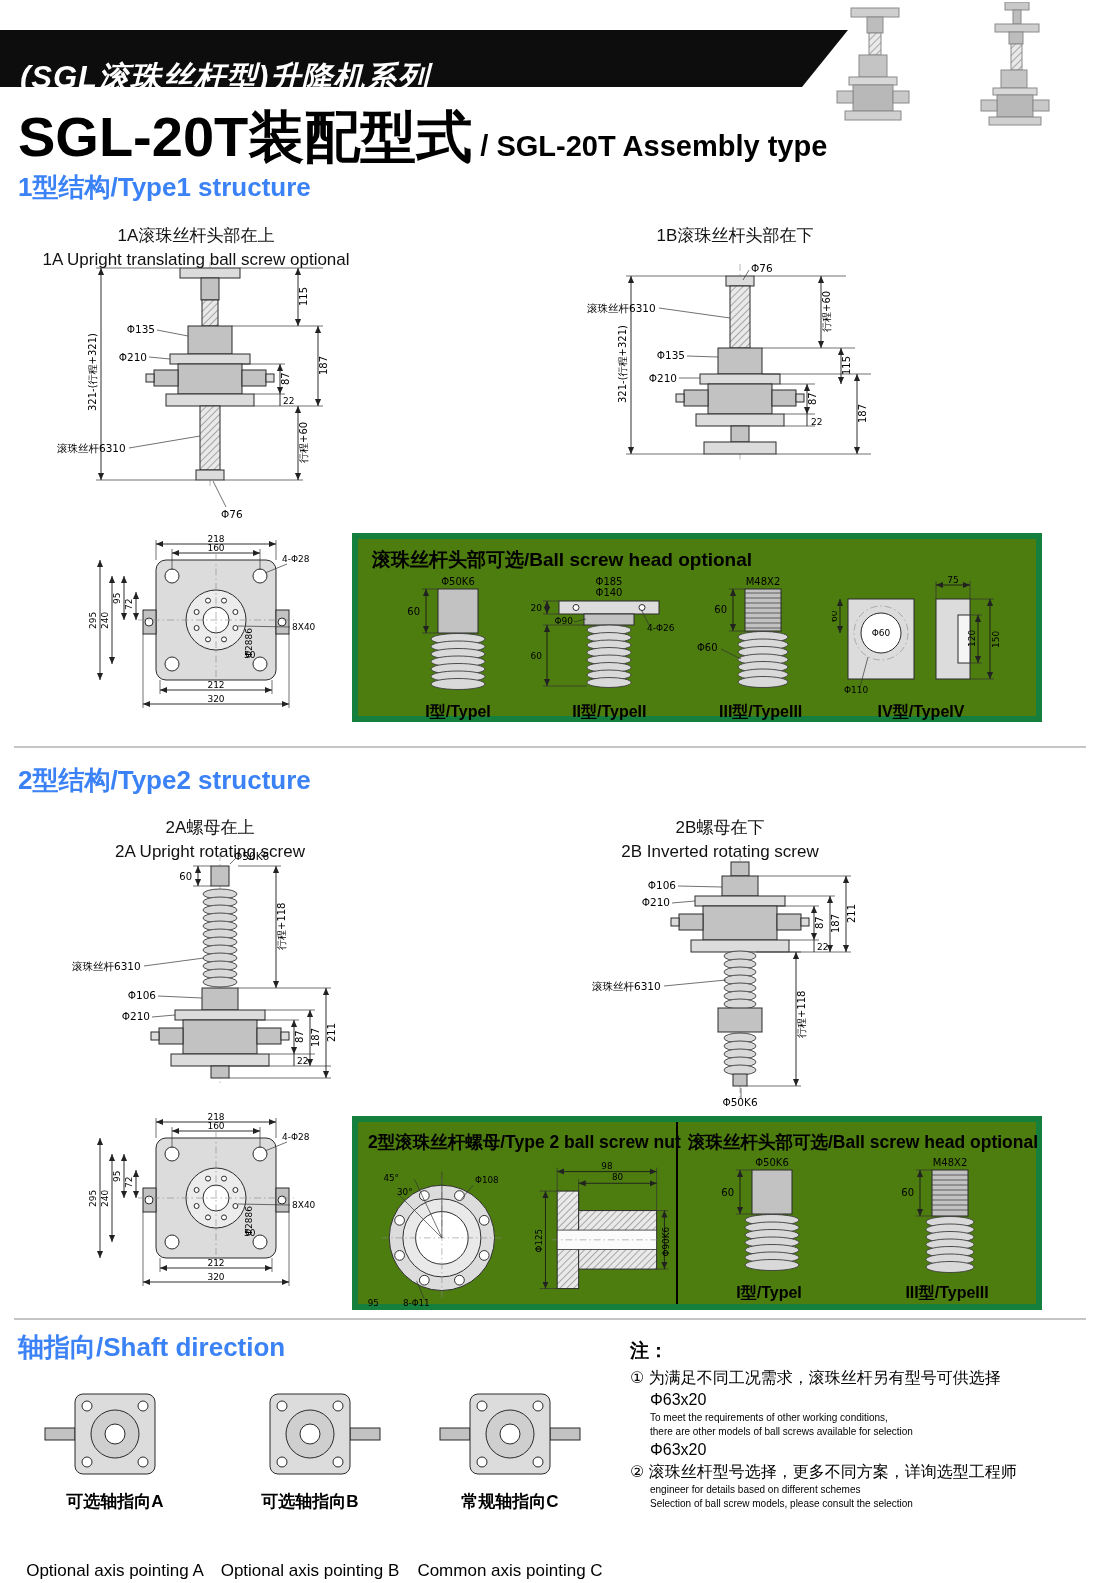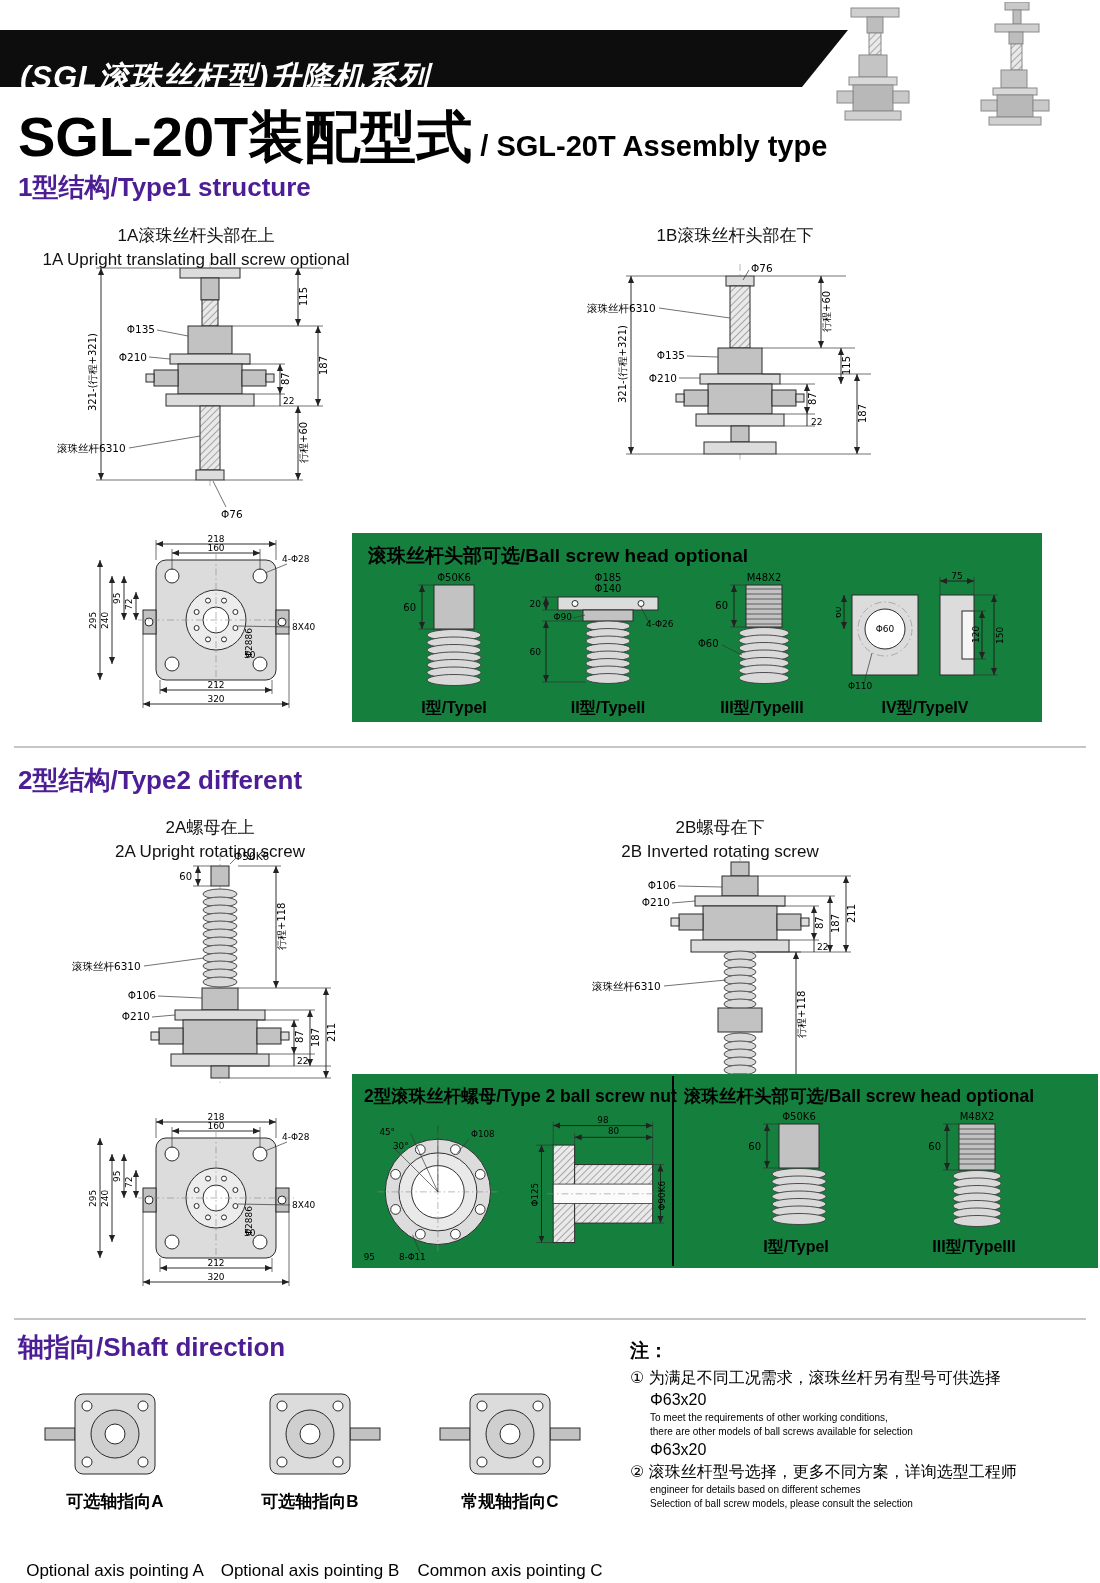--- a/index.html
+++ b/index.html
@@ -10,27 +10,27 @@
             clip-path:polygon(0 0,100% 0,calc(100% - 46px) 100%,0 100%);
             color:#fff; display:flex; align-items:center; padding-left:20px; }
   .banner span { font-size:31px; font-weight:bold; font-style:italic; letter-spacing:1px;margin-top:38px; }
 
   .product-art { position:absolute; left:815px; top:2px; }
 
   .title-row { position:absolute; left:18px; top:100px; white-space:nowrap; }
   .title-zh { font-size:56px; font-weight:bold; color:#000; }
   .title-en { font-size:29px; font-weight:bold; color:#000; margin-left:8px; }
 
-  .sec-heading { position:absolute; font-size:26px; font-weight:bold; color:#4c1d95; white-space:nowrap; }
+  .sec-heading { position:absolute; font-size:26px; font-weight:bold; color:#3b82f6; white-space:nowrap; }
 
   .fig-title { position:absolute; text-align:center; font-size:17px; color:#111; line-height:1.4; white-space:nowrap; }
 
   .drawing { position:absolute; }
 
-  .box { position:absolute; border:2px solid #15803d; background:#15803d; }
+  .box { position:absolute; border:6px solid #15803d; background:#4d7c0f; }
   .box-title { font-size:19px; font-weight:bold; padding:8px 0 0 14px; white-space:nowrap; }
   .heads-row { display:flex; justify-content:space-between; align-items:flex-end; padding:2px 26px 0 30px; }
   .head-cell { text-align:center; }
   .head-label { font-size:16px; font-weight:bold; margin-top:1px; }
 
   .box2 { display:flex; }
   .box2-left { width:320px; border-right:2px solid #000; }
   .box2-right { flex:1; }
   .box2 .bt { font-size:17.5px; font-weight:bold; padding:8px 0 0 10px; white-space:nowrap; }
   .nut-row { display:flex; gap:4px; padding:0 2px; }
@@ -397,21 +397,21 @@
           <text class="dim9" transform="translate(143,72) rotate(-90)">120</text>
         </svg>
         <div class="head-label">IV型/TypeIV</div>
       </div>
 
     </div>
   </div>
 
   <div class="hr" style="top:746px"></div>
 
-  <div class="sec-heading" style="left:18px;top:763px">2型结构/Type2 different</div>
+  <div class="sec-heading" style="left:18px;top:763px">2型结构/Type2 structure</div>
 
   <div class="fig-title" style="left:50px;top:816px;width:320px">
     <div>2A螺母在上</div>
     <div>2A Upright rotating screw</div>
   </div>
   <div class="fig-title" style="left:555px;top:816px;width:330px">
     <div>2B螺母在下</div>
     <div>2B Inverted rotating screw</div>
   </div>
 
@@ -581,21 +581,21 @@
     <text class="dim9" transform="translate(22,95) rotate(-90)">240</text>
     <text class="dim9" transform="translate(34,70) rotate(-90)">95</text>
     <text class="dim9" transform="translate(46,76) rotate(-90)">72</text>
     <text class="dim9" x="206" y="96">8X40</text>
     <text class="dim9" x="158" y="124">50</text>
     <text class="dim9" transform="translate(166,124) rotate(-90)">Φ2886</text>
     <text class="dim9" x="130" y="154" text-anchor="middle">212</text>
     <text class="dim9" x="130" y="168" text-anchor="middle">320</text>
   </svg>
 
-  <div class="box box2" style="left:352px;top:1074px;width:746px;height:194px">
+  <div class="box box2" style="left:352px;top:1116px;width:690px;height:194px">
     <div class="box2-left">
       <div class="bt">2型滚珠丝杆螺母/Type 2 ball screw nut</div>
       <div class="nut-row">
 
         <svg width="166" height="158" viewBox="0 0 166 158">
           <g>
             <circle class="pF" cx="84" cy="84" r="54"></circle>
             <circle cx="84" cy="84" r="40" fill="#e9e9e9" stroke="#2b2b2b"></circle>
             <circle class="pW" cx="84" cy="84" r="27"></circle>
             <circle class="pW" cx="127.4" cy="102" r="5"></circle>

